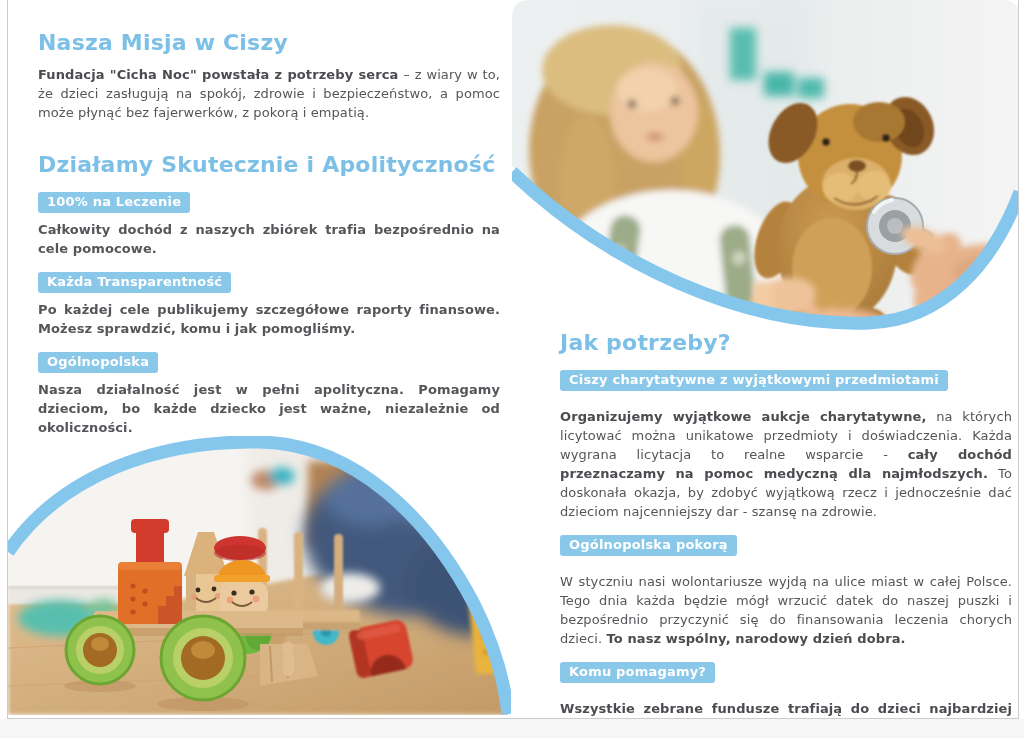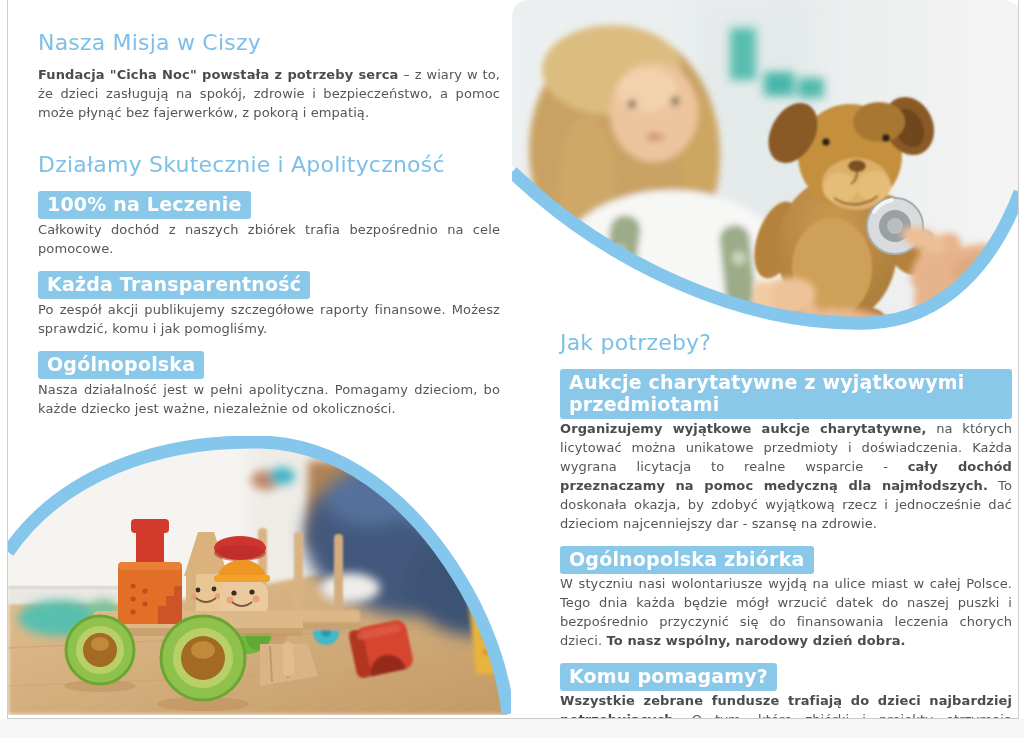--- a/index.html
+++ b/index.html
@@ -17,40 +17,40 @@
     box-sizing:border-box;overflow:hidden;
   }
   .below-page{
     position:absolute;left:0;top:719px;width:1024px;height:19px;
     background:#f6f6f6;
   }
   .col{position:absolute;}
   .col-left{left:30px;top:34px;width:462px;}
   .col-right{left:552px;top:334px;width:452px;}
   h1{
-    font-size:22px;line-height:26px;font-weight:normal;
+    font-size:22px;line-height:26px;font-weight:bold;
     color:var(--heading-blue,#7dc0e7);
     letter-spacing:.2px;margin:0 0 9px 0;
   }
   .body-text{
     font-size:13px;line-height:19px;text-align:justify;
     color:var(--body-text,#55565a);letter-spacing:.1px;margin:0;
   }
   .body-text b{font-weight:bold;color:#4b4c50;}
   .badge{
     display:inline-block;background:var(--badge-blue,#8ac8ea);color:#ffffff;
-    font-size:19px;font-weight:bold;letter-spacing:.2px;
+    font-size:13px;font-weight:bold;letter-spacing:.2px;
     padding:2px 9px 4px 9px;border-radius:3px;
   }
   .mission-p1{margin-bottom:12px;}
   .section-actions{margin-top:30px;}
   .action-item{margin-top:13px;}
-  .action-item .body-text{margin-top:1px;}
+  .action-item .body-text{margin-top:7px;font-weight:bold;}
   .help-item{margin-top:13px;}
-  .help-item .body-text{margin-top:0;}
+  .help-item .body-text{margin-top:16px;}
   .photo{position:absolute;display:block;}
   .photo-top{left:504px;top:4px;width:508px;height:336px;}
   .photo-bottom{left:0px;top:440px;width:503px;height:279px;}
 </style>
 </head>
 <body>
 
 <div class="page">
 
   <div class="col col-left">
@@ -60,40 +60,40 @@
     <div class="section-actions">
       <h1>Działamy Skutecznie i Apolityczność</h1>
 
       <div class="action-item">
         <span class="badge">100% na Leczenie</span>
         <p class="body-text"><span>Całkowity dochód z naszych zbiórek trafia bezpośrednio na cele pomocowe.</span></p>
       </div>
 
       <div class="action-item">
         <span class="badge">Każda Transparentność</span>
-        <p class="body-text"><span>Po zespół akcji publikujemy szczegółowe raporty finansowe. Możesz sprawdzić, komu i jak pomogliśmy.</span></p>
+        <p class="body-text"><span>Po każdej cele publikujemy szczegółowe raporty finansowe. Możesz sprawdzić, komu i jak pomogliśmy.</span></p>
       </div>
 
       <div class="action-item">
         <span class="badge">Ogólnopolska</span>
         <p class="body-text"><span>Nasza działalność jest w pełni apolityczna. Pomagamy dzieciom, bo każde dziecko jest ważne, niezależnie od okoliczności.</span></p>
       </div>
     </div>
   </div>
 
   <div class="col col-right">
     <h1>Jak potrzeby?</h1>
 
     <div class="help-item">
-      <span class="badge">Aukcje charytatywne z wyjątkowymi przedmiotami</span>
+      <span class="badge">Ciszy charytatywne z wyjątkowymi przedmiotami</span>
       <p class="body-text"><b>Organizujemy wyjątkowe aukcje charytatywne,</b><span> na których licytować można unikatowe przedmioty i doświadczenia. Każda wygrana licytacja to realne wsparcie - </span><b>cały dochód przeznaczamy na pomoc medyczną dla najmłodszych.</b><span> To doskonała okazja, by zdobyć wyjątkową rzecz i jednocześnie dać dzieciom najcenniejszy dar - szansę na zdrowie.</span></p>
     </div>
 
     <div class="help-item">
-      <span class="badge">Ogólnopolska zbiórka</span>
+      <span class="badge">Ogólnopolska pokorą</span>
       <p class="body-text"><span>W styczniu nasi wolontariusze wyjdą na ulice miast w całej Polsce. Tego dnia każda będzie mógł wrzucić datek do naszej puszki i bezpośrednio przyczynić się do finansowania leczenia chorych dzieci. </span><b>To nasz wspólny, narodowy dzień dobra.</b></p>
     </div>
 
     <div class="help-item">
       <span class="badge">Komu pomagamy?</span>
       <p class="body-text"><b>Wszystkie zebrane fundusze trafiają do dzieci najbardziej potrzebujących.</b><span> O tym, które zbiórki i projekty otrzymają wsparcie, decyduje niezależny zespół ekspertów. Dzięki temu mamy pewność, że pomoc </span></p>
     </div>
   </div>
 
   <svg class="photo photo-top" viewBox="0 0 508 336" xmlns="http://www.w3.org/2000/svg">

